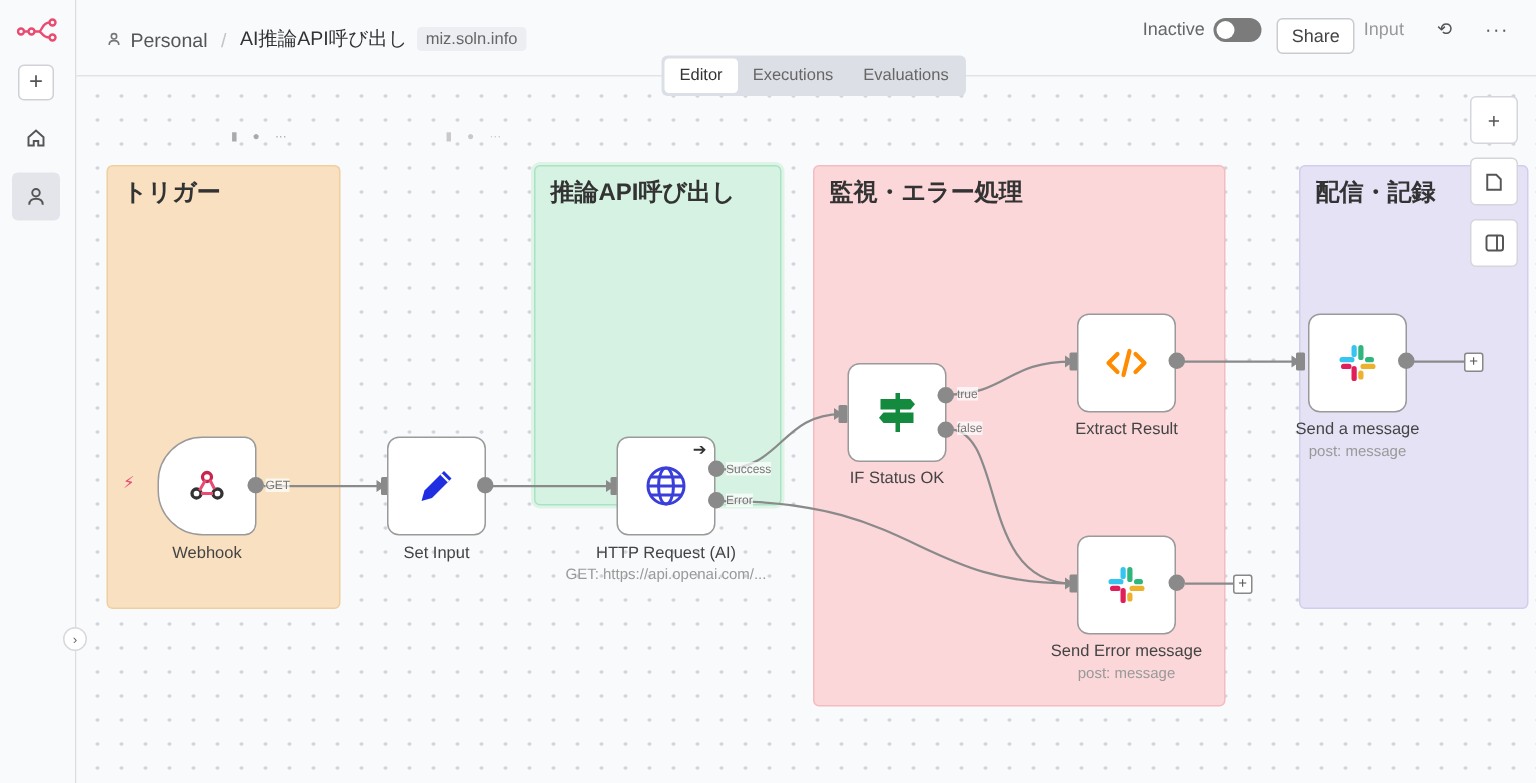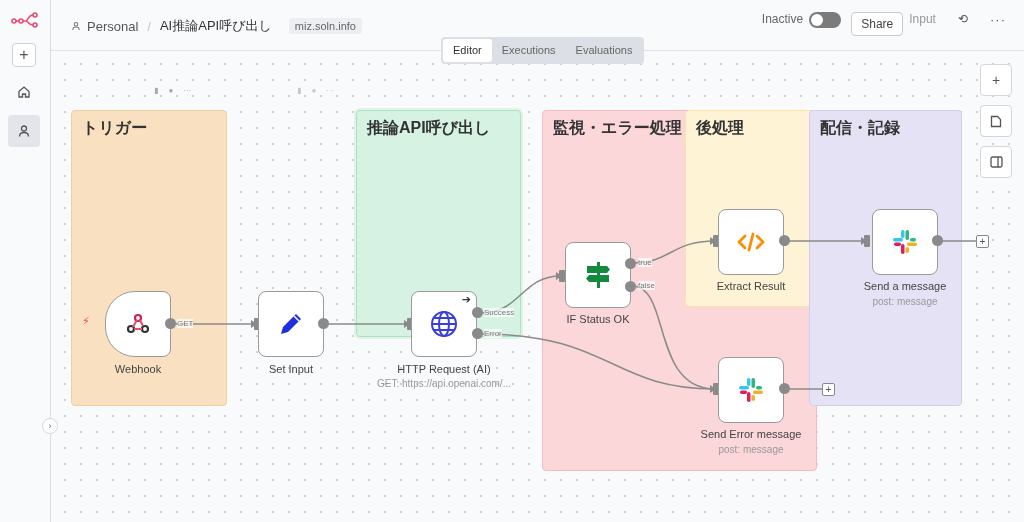--- a/index.html
+++ b/index.html
@@ -10,21 +10,21 @@
 #sb-add{top:43px;border:1px solid #cfd1d6;border-radius:4px;background:#fff}
 #sb-home{top:80px}
 #sb-personal{top:115px;left:8px;width:32px;height:32px;background:#e3e5ea;border-radius:4px}
 #sb-collapse{position:absolute;left:42px;top:418px;width:16px;height:16px;border:1px solid #d7d9de;border-radius:50%;background:#fff;font-size:9px;color:#666;display:flex;align-items:center;justify-content:center;z-index:5}
 #header{position:absolute;left:51px;top:0;right:0;height:51px;background:#f9fafc;border-bottom:1px solid #e2e3e8}
 #breadcrumb{position:absolute;left:20px;top:17px;display:flex;align-items:center;font-size:13px;gap:6px}
 #bc-user-icon{color:#777;font-size:11px}
 #bc-personal{color:#555}
 #bc-sep{color:#c2c4c9;margin:0 3px}
 #bc-title{color:#333}
-#bc-tag{background:#eceef2;color:#666;font-size:11px;padding:2px 6px;border-radius:3px;margin-left:11px}
+#bc-tag{background:#eceef2;color:#666;font-size:11px;padding:2px 6px;border-radius:3px;margin-left:0}
 #hdr-right{position:absolute;right:18px;top:12px;display:flex;align-items:flex-start;height:24px}
 #inactive-label{font-size:12px;color:#666;margin-right:6px}
 #toggle{width:32px;height:16px;background:#7b7b7b;border-radius:8px;position:relative;margin-right:10px}
 #toggle::after{content:"";position:absolute;left:2px;top:2px;width:12px;height:12px;background:#fff;border-radius:50%}
 #share-btn{border:1px solid #c9cbd0;border-radius:4px;background:#fff;font-size:12px;color:#444;padding:4px 9px;margin-right:6px}
 #saved-label{font-size:12px;color:#999;margin-right:22px}
 #history-icon{font-size:12px;color:#555;margin-right:22px}
 #more-icon{font-size:13px;color:#555;letter-spacing:1px}
 #tabs{position:absolute;left:441px;top:37px;height:27px;background:#dcdfe5;border-radius:4px;padding:2px;display:flex;z-index:3}
 .tab{font-size:11px;color:#666;padding:5px 10px;border-radius:3px}
@@ -115,24 +115,21 @@
 
   <div class="sticky" style="left:20px;top:58px;width:156px;height:296px;background:#f8e0c0;border-color:#f0cf9f">
       <h2>トリガー</h2>
     </div>
   <div class="sticky" style="left:305px;top:58px;width:165px;height:227px;background:#d5f2e2;border-color:#a9e3c3;box-shadow:0 0 0 2px #dff3e7">
       <h2>推論API呼び出し</h2>
     </div>
   <div class="sticky" style="left:491px;top:58px;width:275px;height:361px;background:#fbd7d9;border-color:#f3bcc0">
       <h2>監視・エラー処理</h2>
     </div>
-  <div class="sticky" style="left:634px;top:58px;width:132px;height:197px;background:#fef3d4;border-color:#f8e3a8">
-      <h2>後処理</h2>
-    </div>
-  <div class="sticky" style="left:758px;top:58px;width:153px;height:296px;background:#e5e2f5;border-color:#d2cdee">
+  <div class="sticky" style="left:815px;top:58px;width:153px;height:296px;background:#e5e2f5;border-color:#d2cdee">
       <h2>配信・記録</h2>
     </div>
 
   <svg id="edges">
     <path d="M125 272 H205" stroke="#8a8a8a" stroke-width="1.5" fill="none"></path>
     <path d="M277 272 H358" stroke="#8a8a8a" stroke-width="1.5" fill="none"></path>
     <path d="M430 261 C470 261 470 224 510 224" stroke="#8a8a8a" stroke-width="1.5" fill="none"></path>
     <path d="M430 282 C560 282 560 337 664 337" stroke="#8a8a8a" stroke-width="1.5" fill="none"></path>
     <path d="M581 211 C620 211 620 189 664 189" stroke="#8a8a8a" stroke-width="1.5" fill="none"></path>
     <path d="M581 234 C620 234 600 337 664 337" stroke="#8a8a8a" stroke-width="1.5" fill="none"></path>

